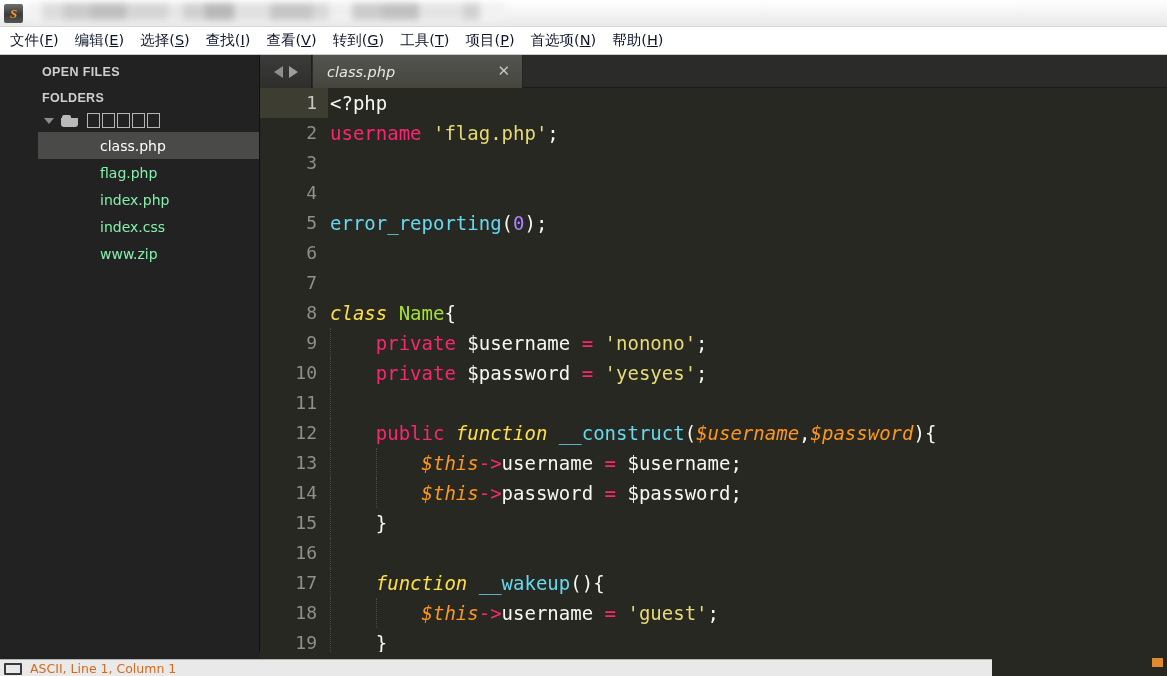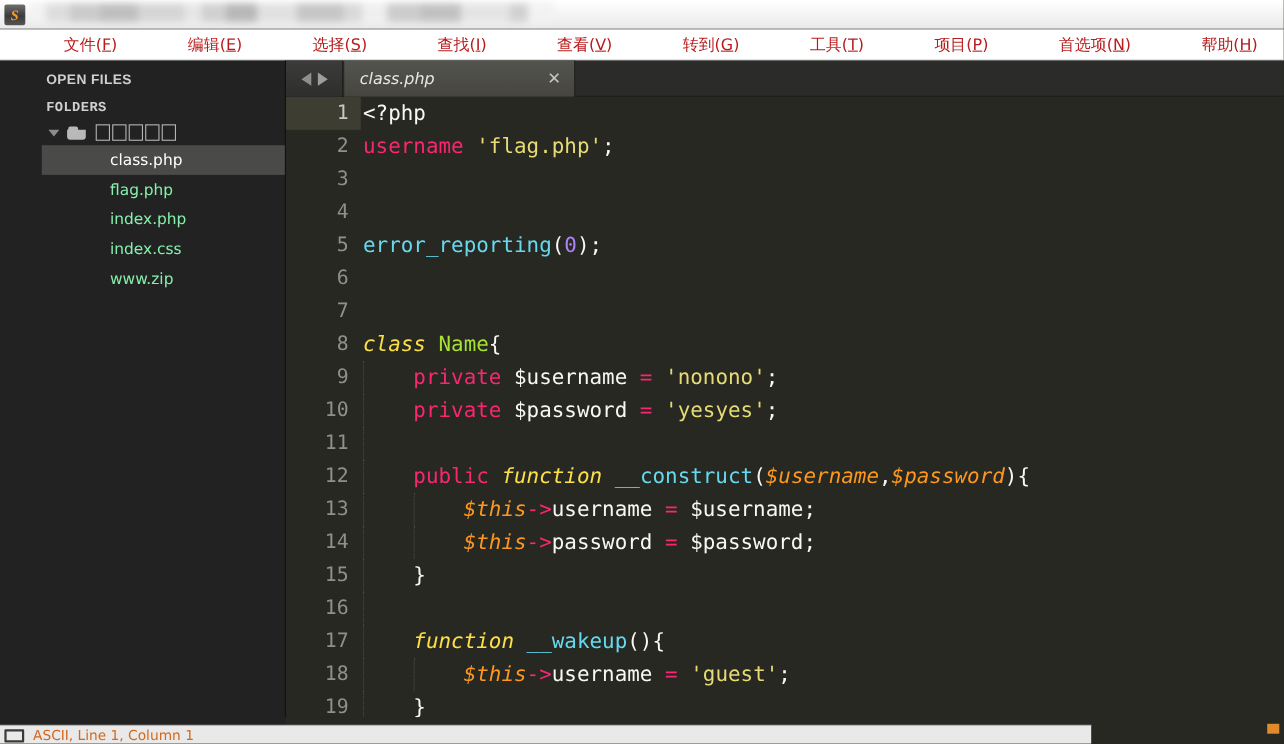--- a/index.html
+++ b/index.html
@@ -42,26 +42,25 @@
   #menubar {
     position: absolute; left: 0; top: 27px;
     width: 1167px; height: 28px;
     background: #ffffff;
     border-bottom: 1px solid #c9c9c9;
     display: flex; align-items: center;
     padding-left: 2px;
   }
   .menu-item {
     font-size: 14.5px;
-    color: #b91c1c;
+    color: #0f172a;
     padding: 4px 8px 5px 8px;
     white-space: nowrap;
     cursor: default;
     font-family: "DejaVu Sans", sans-serif;
-    margin-left: 48px;
   }
   .menu-item .mn { text-decoration: underline; }
 
   
   #sidebar {
     position: absolute; left: 0; top: 55px;
     width: 260px; height: 604px;
     background: #222222;
     border-right: 1px solid #111;
     overflow: hidden;
@@ -69,21 +68,21 @@
   }
   .side-head {
     font-size: 12.5px;
     font-weight: bold;
     color: #cfcfcf;
     letter-spacing: .35px;
     padding: 5px 0 5px 4px;
     font-family: "Liberation Sans", sans-serif;
   }
   #open-files-head { margin-top: 5px; }
-  #folders-head { margin-top: 2px; font-family: Liberation Mono, monospace; }
+  #folders-head { margin-top: 2px; }
 
   .folder-row {
     display: flex; align-items: center;
     height: 22px;
     padding-left: 6px;
   }
   .tri {
     width: 0; height: 0;
     border-left: 5px solid transparent;
     border-right: 5px solid transparent;

